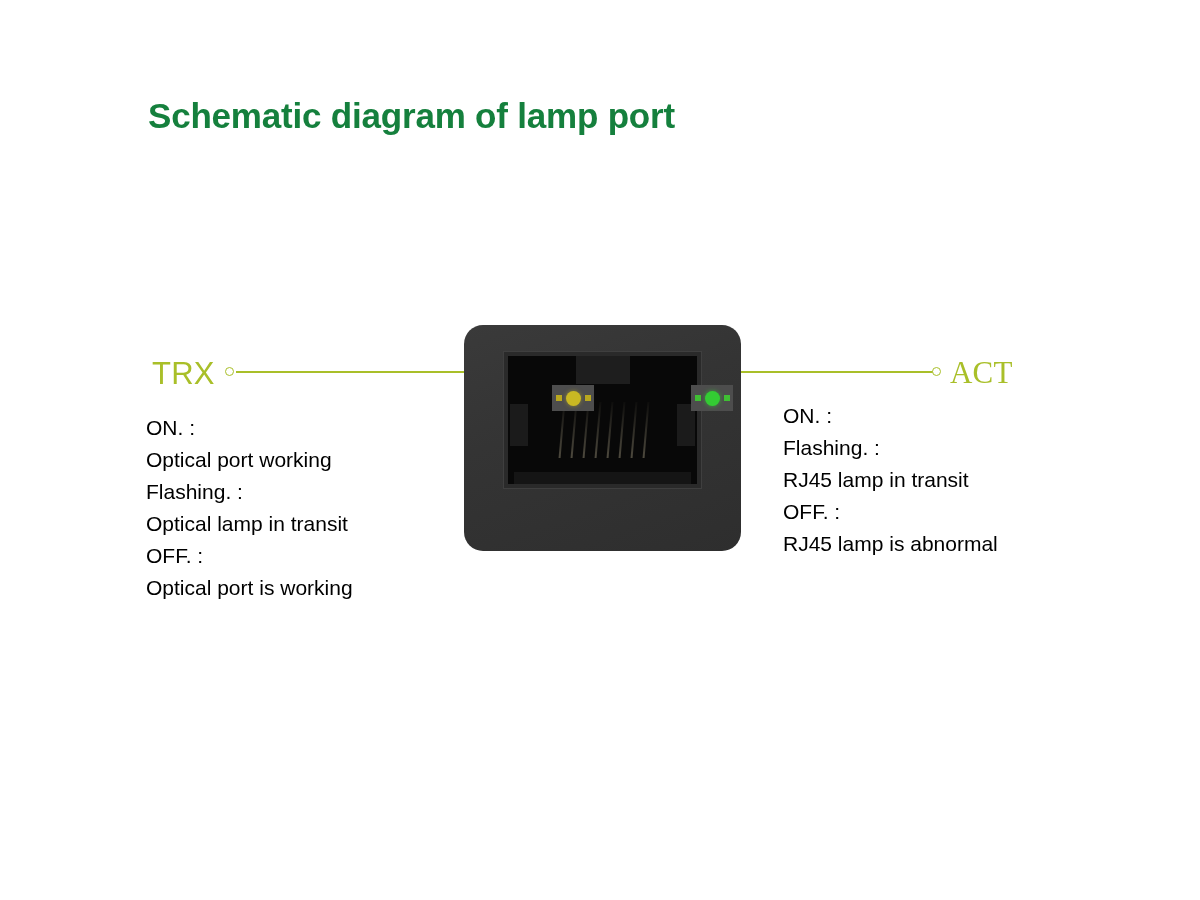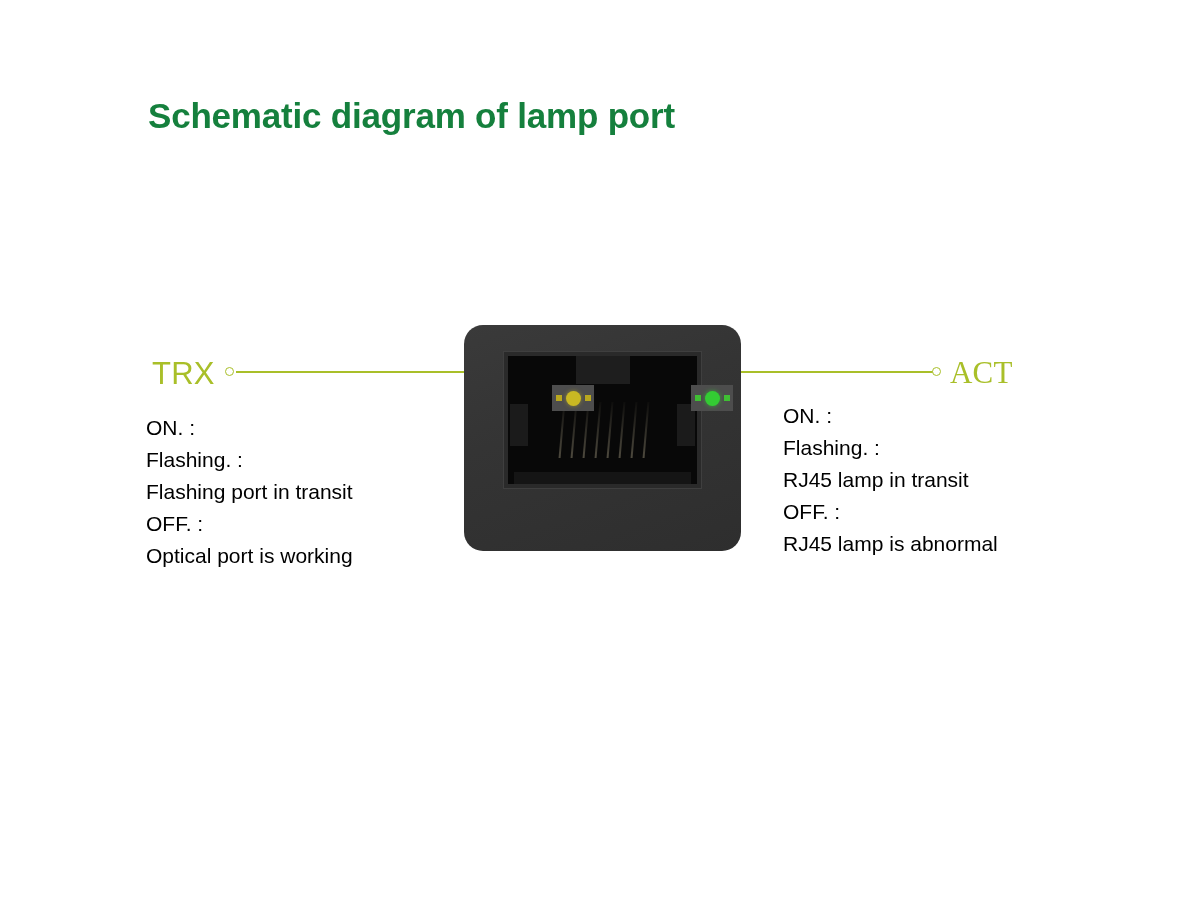--- a/index.html
+++ b/index.html
@@ -198,22 +198,23 @@
 
 <div class="leader-line" id="leader-line-right"></div>
 <div class="leader-dot" id="leader-dot-right"></div>
 
 <div class="port-label" id="label-trx">TRX</div>
 
 <div class="port-label" id="label-act">ACT</div>
 
 <div class="desc-block" id="desc-left">
   <div>ON. :</div>
+  <div>Optical port working</div>
   <div>Flashing. :</div>
-  <div>Flashing port in transit</div>
+  <div>Optical lamp in transit</div>
   <div>OFF. :</div>
   <div>Optical port is working</div>
 </div>
 
 <div class="desc-block" id="desc-right">
   <div>ON. :</div>
   <div>Flashing. :</div>
   <div>RJ45 lamp in transit</div>
   <div>OFF. :</div>
   <div>RJ45 lamp is abnormal</div>

